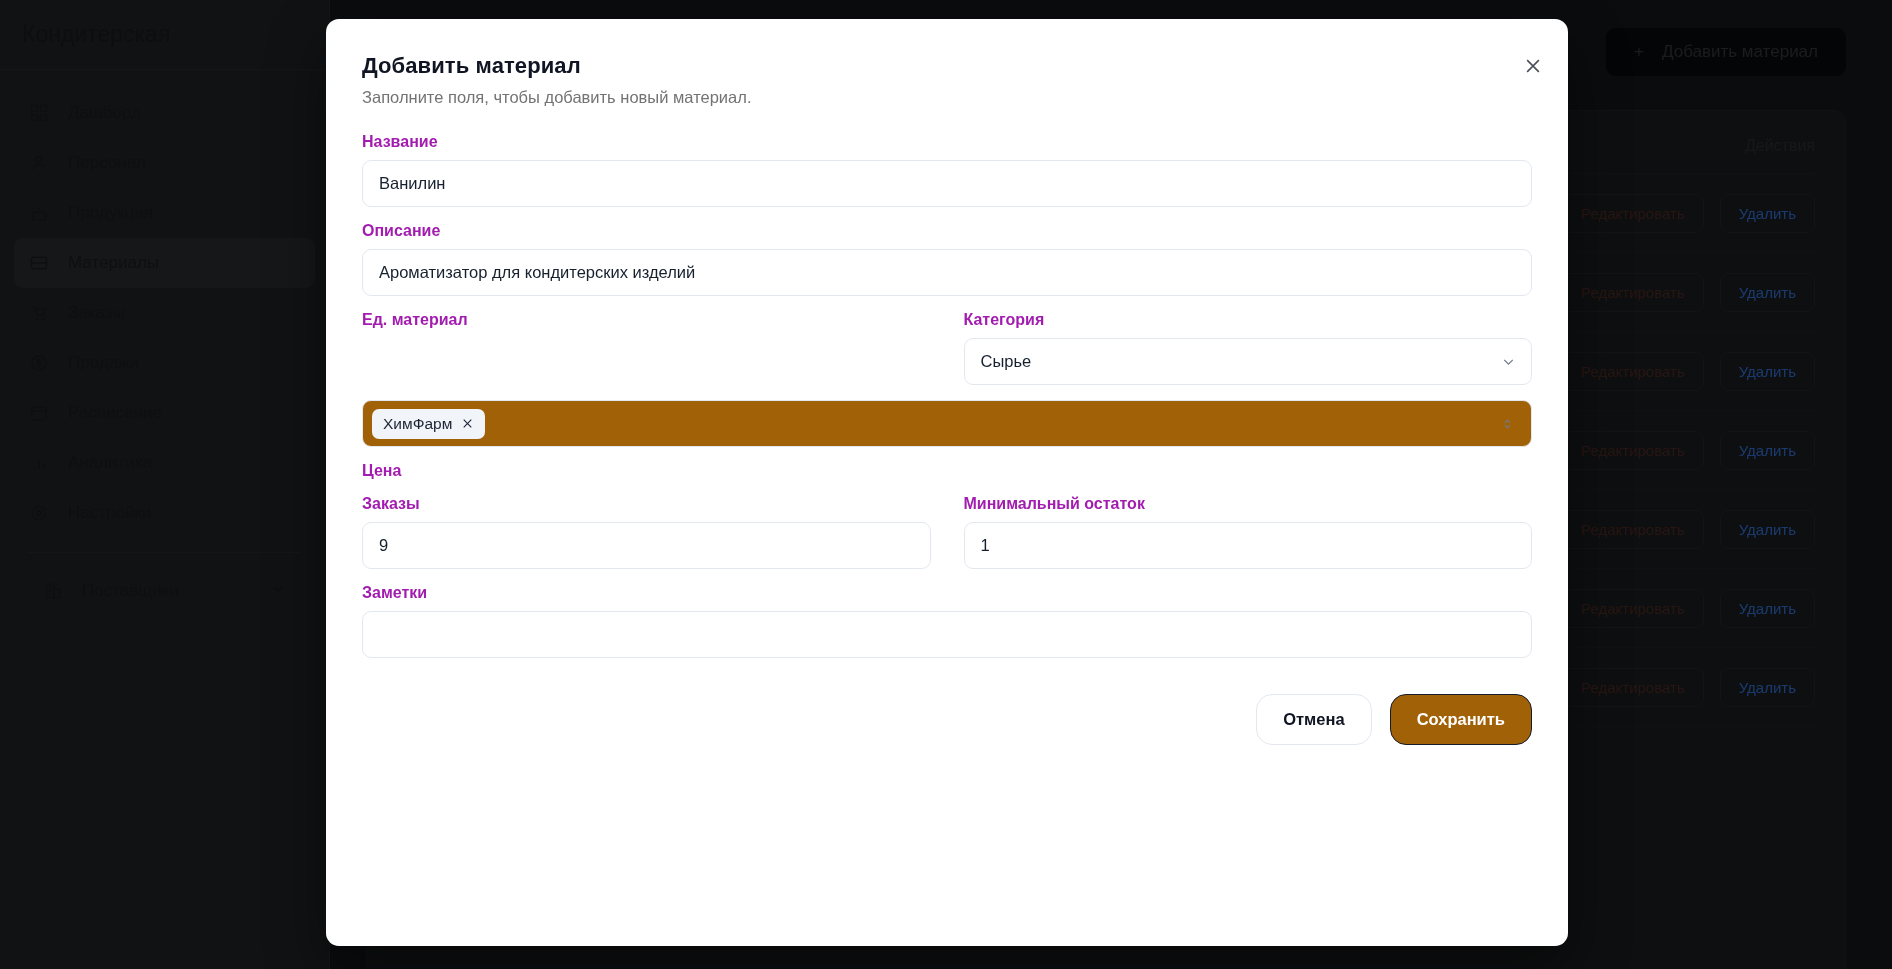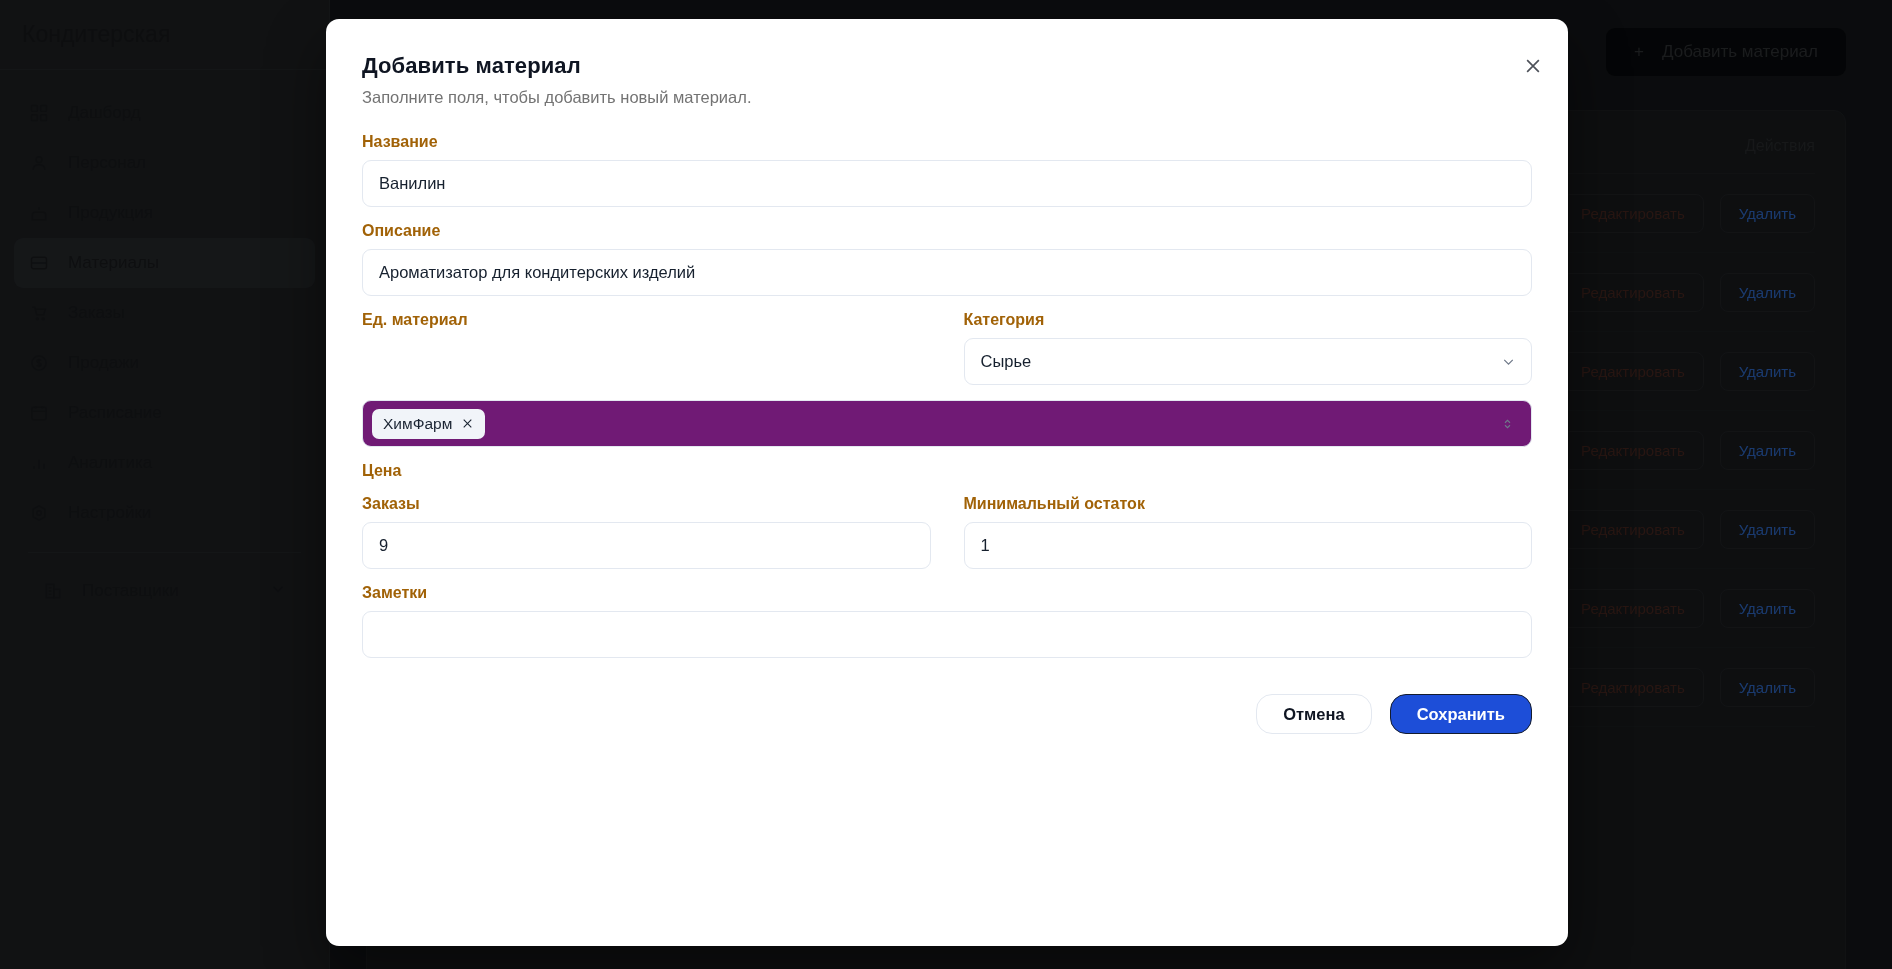--- a/index.html
+++ b/index.html
@@ -80,42 +80,42 @@
     position: absolute; right: 24px; top: 36px;
     width: 22px; height: 22px; border: none; background: none; cursor: pointer;
     display: flex; align-items: center; justify-content: center;
   }
   .modal-close svg { stroke: #4d5159; stroke-width: 2; fill: none; }
   .m-title { font-size: 22px; font-weight: 700; color: #0f1522; letter-spacing: .1px; }
   .m-sub { font-size: 16.5px; color: #737373; margin-top: 9px; }
 
   .form { margin-top: 26px; }
   .fgroup { margin-bottom: 15px; }
-  .flabel { display: block; font-size: 16px; font-weight: 700; color: #a16207; margin-bottom: 9px; }
+  .flabel { display: block; font-size: 16px; font-weight: 700; color: #a21caf; margin-bottom: 9px; }
   .fctl {
     width: 100%; height: 47px;
     border: 1px solid #e3e8f0; border-radius: 9px; background: #fff;
     font-family: inherit; font-size: 16.5px; color: #16202e;
     padding: 0 16px; outline: none;
   }
   .fctl::placeholder { color: #9aa2b1; }
   .row2 { display: flex; gap: 33px; }
   .row2 > .fgroup { flex: 1; min-width: 0; }
 
   .selwrap { position: relative; }
   .selwrap .chev-ic {
     position: absolute; right: 15px; top: 50%; transform: translateY(-50%);
     pointer-events: none; width: 17px; height: 17px;
   }
   .selwrap .chev-ic svg { stroke: #6a7competent; }
   .selwrap svg { stroke: #707a8a; stroke-width: 1.8; fill: none; width: 17px; height: 17px; }
 
   .multi {
     position: relative; min-height: 47px; width: 100%;
-    border: 1px solid #e3e8f0; border-radius: 9px; background: #701a75;
+    border: 1px solid #e3e8f0; border-radius: 9px; background: #a16207;
     display: flex; align-items: center; gap: 8px; padding: 0 40px 0 9px;
   }
   .chip {
     display: inline-flex; align-items: center; gap: 9px;
     background: #f1f4f9; color: #1b2433; font-size: 15.5px;
     border-radius: 7px; padding: 6px 11px;
   }
   .chip-x { display: flex; cursor: pointer; }
   .chip-x svg { stroke: #1b2433; stroke-width: 2; fill: none; width: 13px; height: 13px; }
   .stepper-ic {
@@ -130,24 +130,24 @@
     color: #8d96a6; font-size: 16px;
   }
   .half { width: 596px; }
 
   .mfoot {
     display: flex; justify-content: flex-end; gap: 18px;
     margin-top: 36px;
   }
   .btn {
     font-family: inherit; font-size: 16.5px; font-weight: 700;
-    border-radius: 16px; padding: 0 26px; height: 40px; cursor: pointer;
+    border-radius: 16px; padding: 0 26px; height: 51px; cursor: pointer;
   }
   .btn.cancel { background: #fff; color: #0f1522; border: 1px solid #e3e8f0; }
-  .btn.save { background: #1d4ed8; color: #fff; border: 1px solid #141c2e; text-align: right; }
+  .btn.save { background: #a16207; color: #fff; border: 1px solid #141c2e; text-align: right; }
 </style>
 </head>
 <body>
 
 <div class="app">
 
   <aside class="sidebar">
     <div class="brand">Кондитерская</div>
     <nav class="nav">
 

